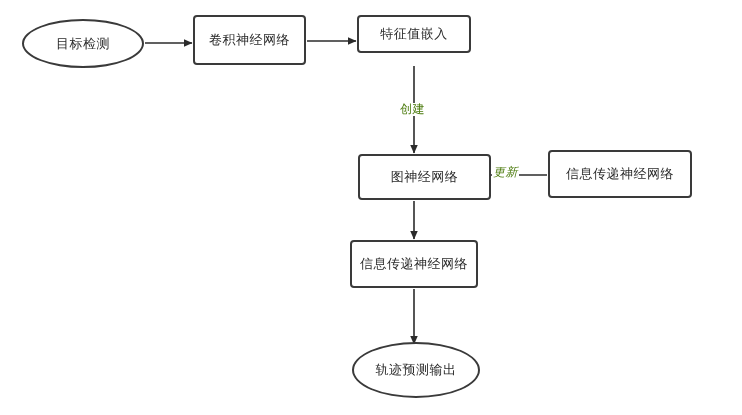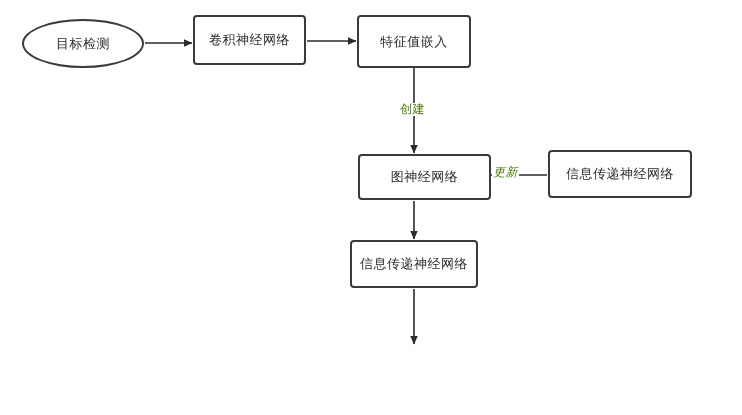--- a/index.html
+++ b/index.html
@@ -82,34 +82,37 @@
   </svg>
 
   <div class="node node-ellipse" style="left:22px; top:19px; width:122px; height:49px;">
     <span>目标检测</span>
   </div>
 
   <div class="node node-box" style="left:193px; top:15px; width:113px; height:50px;">
     <span>卷积神经网络</span>
   </div>
 
-  <div class="node node-box" style="left:357px; top:15px; width:114px; height:53px;">
+  <div class="node node-box" style="left:357px; top:15px; width:114px; height:38px;">
     <span>特征值嵌入</span>
   </div>
 
   <div class="node node-box" style="left:358px; top:154px; width:133px; height:46px;">
     <span>图神经网络</span>
   </div>
 
   <div class="node node-box" style="left:548px; top:150px; width:144px; height:48px;">
     <span>信息传递神经网络</span>
   </div>
 
   <div class="node node-box" style="left:350px; top:240px; width:128px; height:48px;">
     <span>信息传递神经网络</span>
   </div>
 
+  <div class="node node-ellipse" style="left:352px; top:342px; width:128px; height:56px;">
+    <span>轨迹预测输出</span>
+  </div>
 
   <div class="edge-label" style="left:399px; top:103px;">创建</div>
 
   <div class="edge-label" style="left:492px; top:166px;font-style:italic;">更新</div>
 
 </div>
 
 </body></html>

